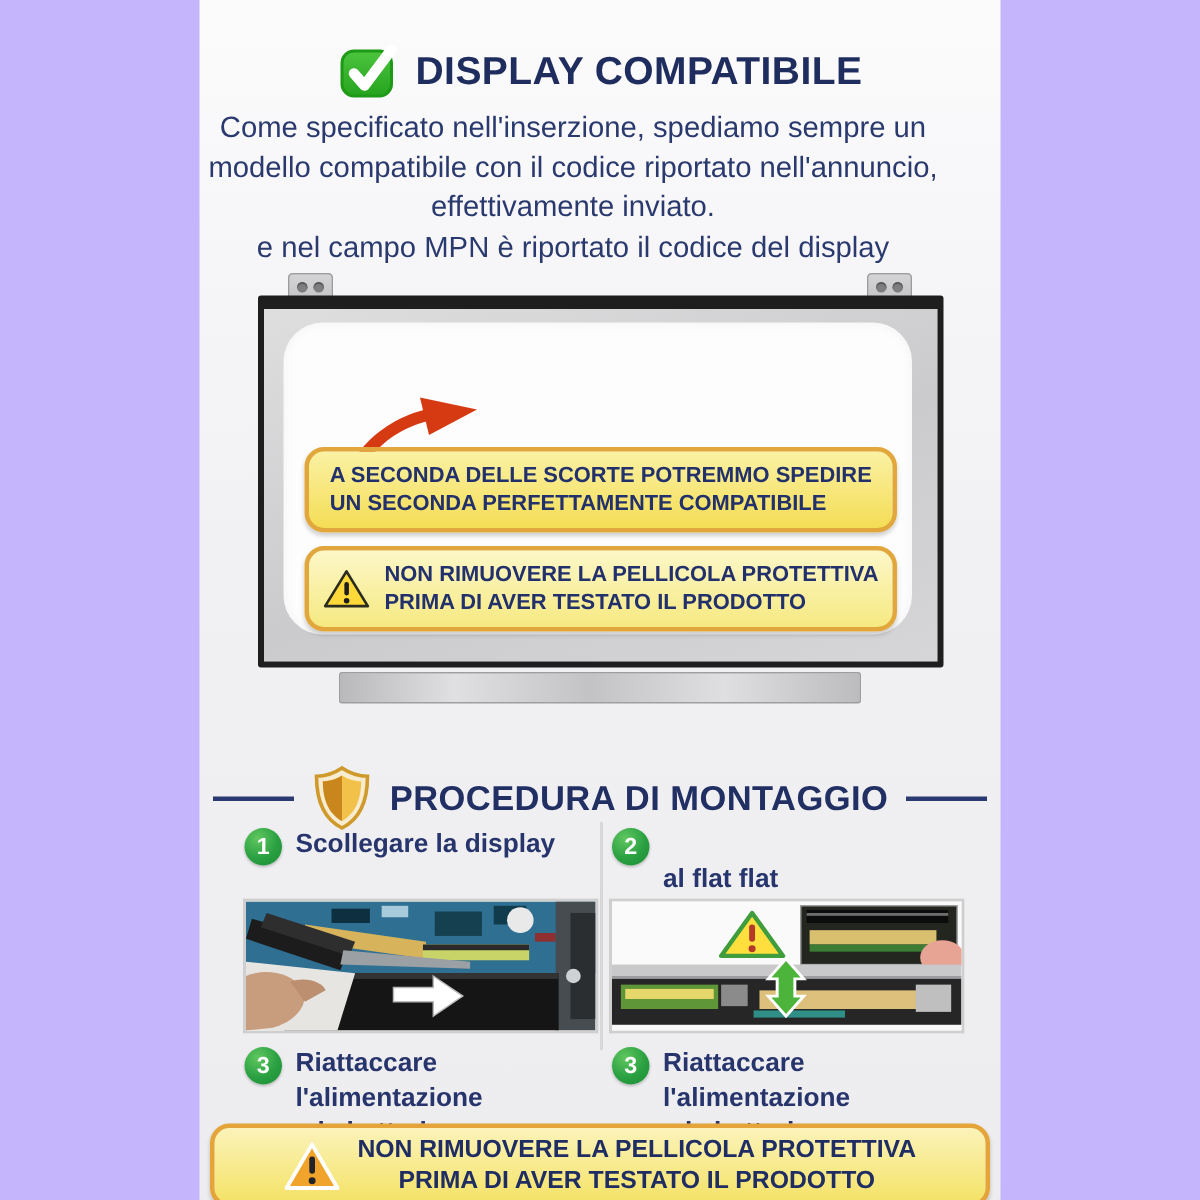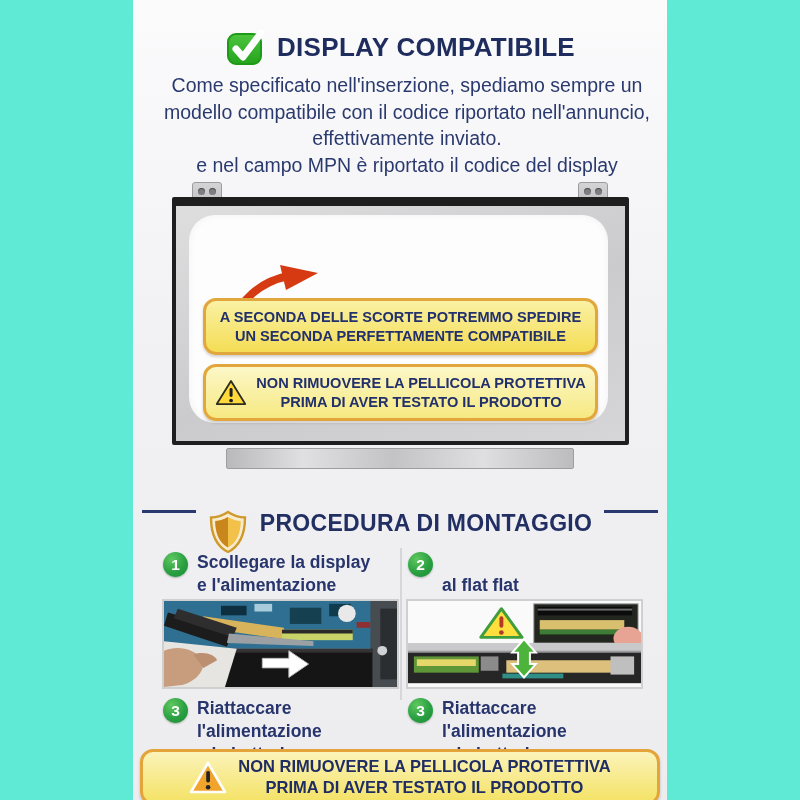--- a/index.html
+++ b/index.html
@@ -1,54 +1,54 @@
 <!DOCTYPE html>
 <html><head>
 <meta charset="utf-8">
 <style>
   * { margin:0; padding:0; box-sizing:border-box; }
   body { font-family:"Liberation Sans","DejaVu Sans",sans-serif; background:#ffffff; }
-  .page { position:relative; width:800px; height:800px; background:#5eead4; overflow:hidden; margin:0 auto; }
+  .page { position:relative; width:800px; height:800px; background:#c4b5fd; overflow:hidden; margin:0 auto; }
   .content-bg { position:absolute; left:133px; top:0; width:534px; height:800px;
                 background:linear-gradient(180deg,#fbfbfc 0%,#f1f1f4 45%,#ededf0 100%); }
 
   
   .title-row { position:absolute; left:133px; top:27px; width:534px; display:flex;
                align-items:center; justify-content:center; gap:12px; }
   .title-text { font-size:26px; font-weight:bold; color:#1f2c5e; letter-spacing:.3px; }
-  .para { position:absolute; left:140px; top:72px; width:534px; text-align:center;
+  .para { position:absolute; left:115px; top:72px; width:534px; text-align:center;
           color:#2b3a6e; font-size:19.5px; line-height:26.5px; }
 
   
   .panel { position:absolute; left:170px; top:182px; width:462px; height:294px; }
   .bracket { position:absolute; top:0; width:30px; height:26px; background:linear-gradient(180deg,#d4d4d6,#bfbfc1);
              border:1px solid #9c9c9e; border-radius:3px 3px 0 0; }
   .bracket .hole { position:absolute; top:5px; width:7px; height:7px; border-radius:50%;
                    background:#7e7e80; box-shadow:inset 0 1px 1px #4c4c4e; }
   .bracket .h1 { left:5px; } .bracket .h2 { left:16px; }
   .bracket-l { left:22px; } .bracket-r { left:408px; }
   .panel-body { position:absolute; left:2px; top:15px; width:457px; height:248px;
                 background:linear-gradient(160deg,#dededf 0%,#cbcbcd 55%,#d6d6d8 100%);
                 border:4px solid #1e1e1f; border-top-width:9px; border-radius:2px; }
   .panel-white { position:absolute; left:13px; top:9px; width:419px; height:208px;
                  background:#fdfdfd; border-radius:26px; box-shadow:inset 0 0 8px rgba(0,0,0,.05); }
   .foil { position:absolute; left:56px; top:266px; width:348px; height:21px;
           background:linear-gradient(90deg,#b9b9bb,#e0e0e2 22%,#c3c3c5 48%,#dfdfe1 74%,#bcbcbe);
           border:1px solid #9e9ea0; border-radius:2px; }
   .red-arrow { position:absolute; left:52px; top:82px; width:104px; height:62px; }
   .note { position:absolute; left:33px; width:395px; height:57px; border:3px solid #e2a73c; border-radius:13px;
-          display:flex; align-items:center; justify-content:center; text-align:center;
+          display:flex; align-items:center; justify-content:center; text-align:left;
           font-weight:bold; font-size:14.6px; line-height:19px; color:#22306b;
           box-shadow:0 2px 3px rgba(0,0,0,.18); }
   .note-stock { top:116px; background:linear-gradient(180deg,#faf1a4 0%,#f4dd55 100%); }
   .note-film  { top:182px; background:linear-gradient(180deg,#fcf7c8 0%,#f6e981 100%); gap:9px; }
 
   
   .proc-head { position:absolute; left:133px; top:510px; width:534px; display:flex;
-               justify-content:center; gap:12px; }
+               align-items:center; justify-content:center; gap:12px; }
   .proc-line { width:54px; height:3px; background:#2a3a70; }
   .proc-title { font-size:23px; font-weight:bold; color:#222f63; letter-spacing:.3px; }
 
   .step-label { position:absolute; display:flex; gap:9px; align-items:flex-start; width:240px; }
   .badge { flex:0 0 auto; width:25px; height:25px; border-radius:50%; margin-top:1px;
            background:radial-gradient(circle at 35% 28%,#5fc75f 0%,#2aa042 55%,#1b8c33 100%);
            color:#fff; font-weight:bold; font-size:15.5px; display:flex; align-items:center; justify-content:center;
            box-shadow:0 1px 2px rgba(0,0,0,.25); }
   .step-text { color:#27356c; font-weight:bold; font-size:17.5px; line-height:23px; }
   .col-divider { position:absolute; left:400px; top:548px; width:2px; height:152px; background:#d7d7da; }
@@ -143,21 +143,20 @@
     <span class="proc-title">PROCEDURA DI MONTAGGIO</span>
     <span class="proc-line"></span>
   </div>
 
   <div class="col-divider"></div>
 
   <div class="step-label" style="left:163px; top:551px;">
     <span class="badge">1</span>
     <span class="step-text">
       <span>Scollegare la display</span><br>
-      <span>e l'alimentazione</span>
     </span>
   </div>
 
   <div class="step-label" style="left:408px; top:551px;">
     <span class="badge">2</span>
     <span class="step-text">
       <br>
       <span>al flat flat</span>
     </span>
   </div>

